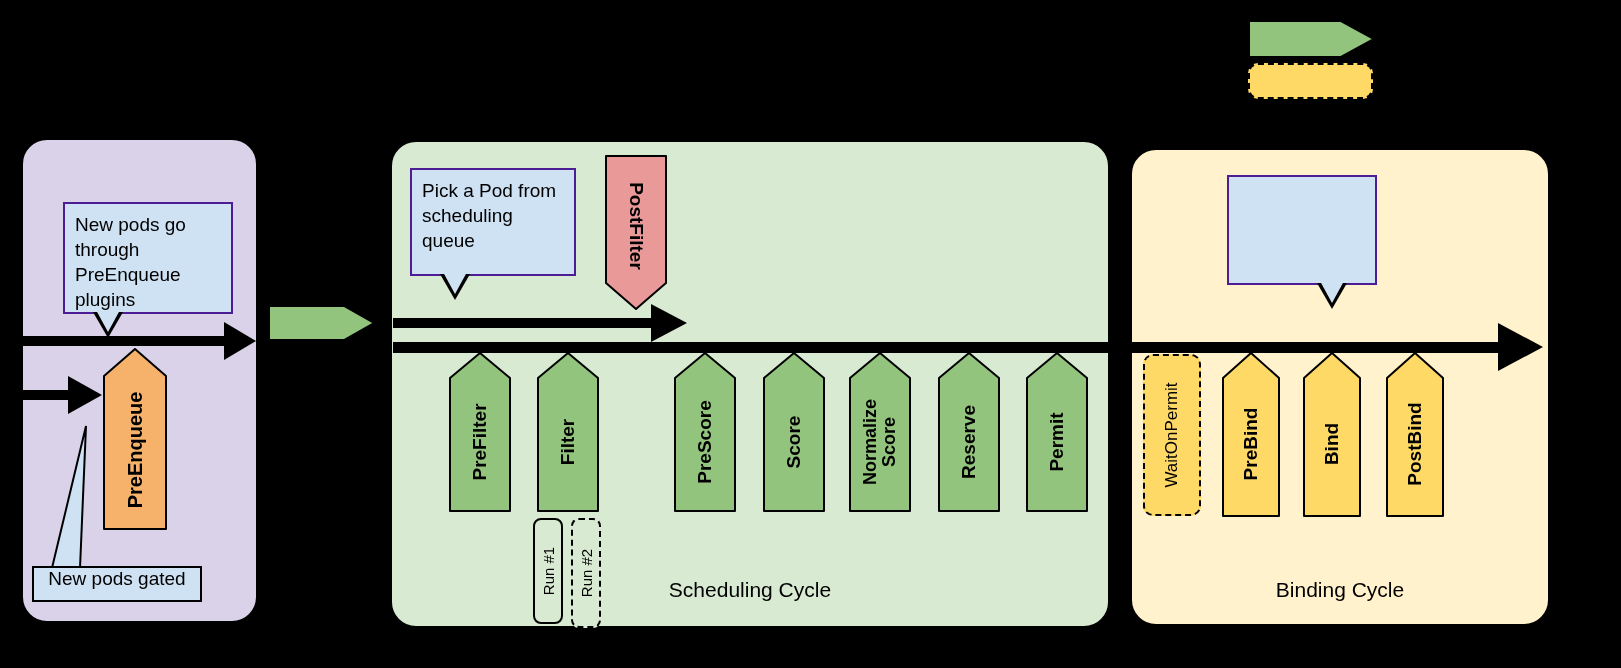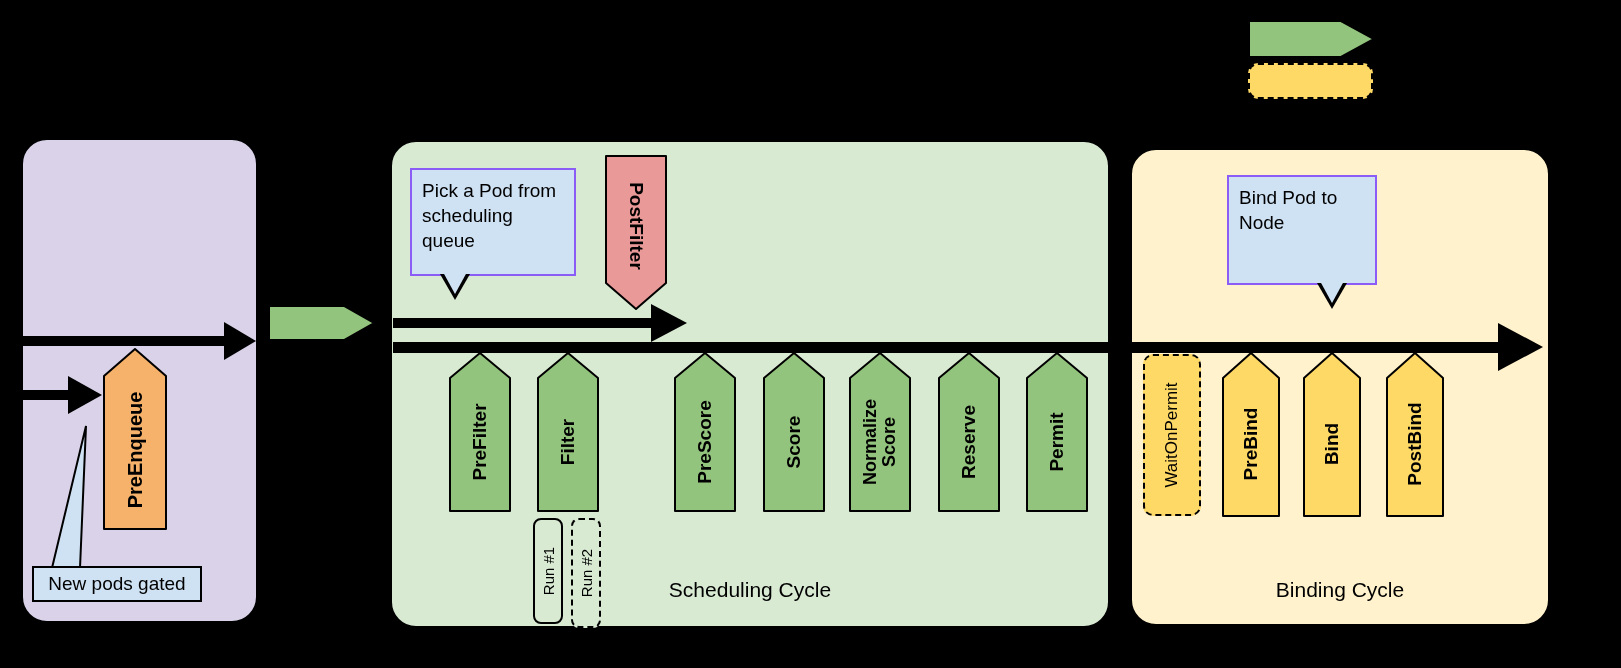--- a/index.html
+++ b/index.html
@@ -20,31 +20,31 @@
 
   .vlabel { position: absolute; left: 50%; top: 50%;
             transform: translate(-50%,-50%) rotate(-90deg);
             font-weight: 700; font-size: 19px; white-space: nowrap; color: #000; }
   .vlabel.down { transform: translate(-50%,-50%) rotate(90deg); }
   .vlabel.lowered { top: 56%; }
   .vlabel.wrap { white-space: normal; width: 118px; text-align: center; line-height: 1.05; font-size: 18px; }
   .vlabel.thin { font-weight: 400; font-size: 17px; }
   .vlabel.run { font-weight: 400; font-size: 15px; }
 
-  .bubble { position: absolute; background: #cfe2f3; border: 2px solid #8b5cf6;
+  .bubble { position: absolute; background: #cfe2f3; border: 2px solid #4c1d95;
             font-size: 19px; line-height: 1.32; padding: 8px 10px; z-index: 9; }
   .tail-outer { position: absolute; bottom: -26px; width: 0; height: 0;
                 border-left: 15px solid transparent; border-right: 15px solid transparent;
                 border-top: 26px solid #000; }
   .tail-inner { position: absolute; bottom: -20px; width: 0; height: 0;
                 border-left: 12px solid transparent; border-right: 12px solid transparent;
                 border-top: 22px solid #cfe2f3; }
 
   .gatedbox { position: absolute; background: #cfe2f3; border: 2px solid #000;
-              font-size: 19px; display: flex; align-items: center; justify-content: center; z-index: 9; }
+              font-size: 19px; display: flex; align-items: flex-start; justify-content: center; z-index: 9; }
   .gatedtail { position: absolute; z-index: 8; }
 
   .runbox { position: absolute; background: #d9ead3; border: 2px solid #000; border-radius: 8px; z-index: 8; }
   .runbox.dashed { border-style: dashed; }
 
   .waitbox { position: absolute; background: #ffd966; border: 2px dashed #000; border-radius: 10px; z-index: 8; }
 
   .cycle-title { position: absolute; font-size: 21px; text-align: center; color: #000; z-index: 5; }
 
   .sort-label { position: absolute; left: 14px; top: 50%; transform: translateY(-50%);
@@ -86,20 +86,25 @@
     <div class="ah" style="left:1498px;top:323px;border-width:24px 0 24px 45px;border-left-color:#000"></div>
   </div>
 
   <div class="shape" style="left:268px;top:305px;width:107px;height:36px">
     <svg viewBox="0 0 107 36">
         <polygon points="1,1 76,1 106,18 76,35 1,35" fill="#93c47d" stroke="#000" stroke-width="2" stroke-linejoin="round"></polygon>
       </svg>
     <span class="sort-label">Sort</span>
   </div>
 
+  <div class="bubble" style="left:63px;top:202px;width:170px;height:112px">
+    <span>New pods go through PreEnqueue plugins</span>
+    <div class="tail-outer" style="left:28px"></div>
+    <div class="tail-inner" style="left:31px"></div>
+  </div>
 
   <div class="shape" style="left:103px;top:348px;width:64px;height:182px">
     <svg viewBox="0 0 64 182">
         <polygon points="1,28 32,1 63,28 63,181 1,181" fill="#f6b26b" stroke="#000" stroke-width="2" stroke-linejoin="round"></polygon>
       </svg>
     <span class="vlabel lowered" style="font-size:20px">PreEnqueue</span>
   </div>
 
   <svg class="gatedtail" style="left:50px;top:424px" width="40" height="146" viewBox="0 0 40 146">
     <path d="M2,144 L36,2 L30,144" fill="#cfe2f3" stroke="#000" stroke-width="2"></path>
@@ -166,21 +171,20 @@
   </div>
 
   <div class="runbox" style="left:533px;top:518px;width:30px;height:106px">
     <span class="vlabel run">Run #1</span>
   </div>
   <div class="runbox dashed" style="left:571px;top:518px;width:30px;height:110px">
     <span class="vlabel run">Run #2</span>
   </div>
 
   <div class="bubble" style="left:1227px;top:175px;width:150px;height:110px">
-    <span>Bind Pod to Node</span>
     <div class="tail-outer" style="left:88px"></div>
     <div class="tail-inner" style="left:91px"></div>
   </div>
 
   <div class="waitbox" style="left:1143px;top:354px;width:58px;height:162px">
     <span class="vlabel thin">WaitOnPermit</span>
   </div>
 
   <div class="shape" style="left:1222px;top:352px;width:58px;height:165px">
     <svg viewBox="0 0 58 165">

